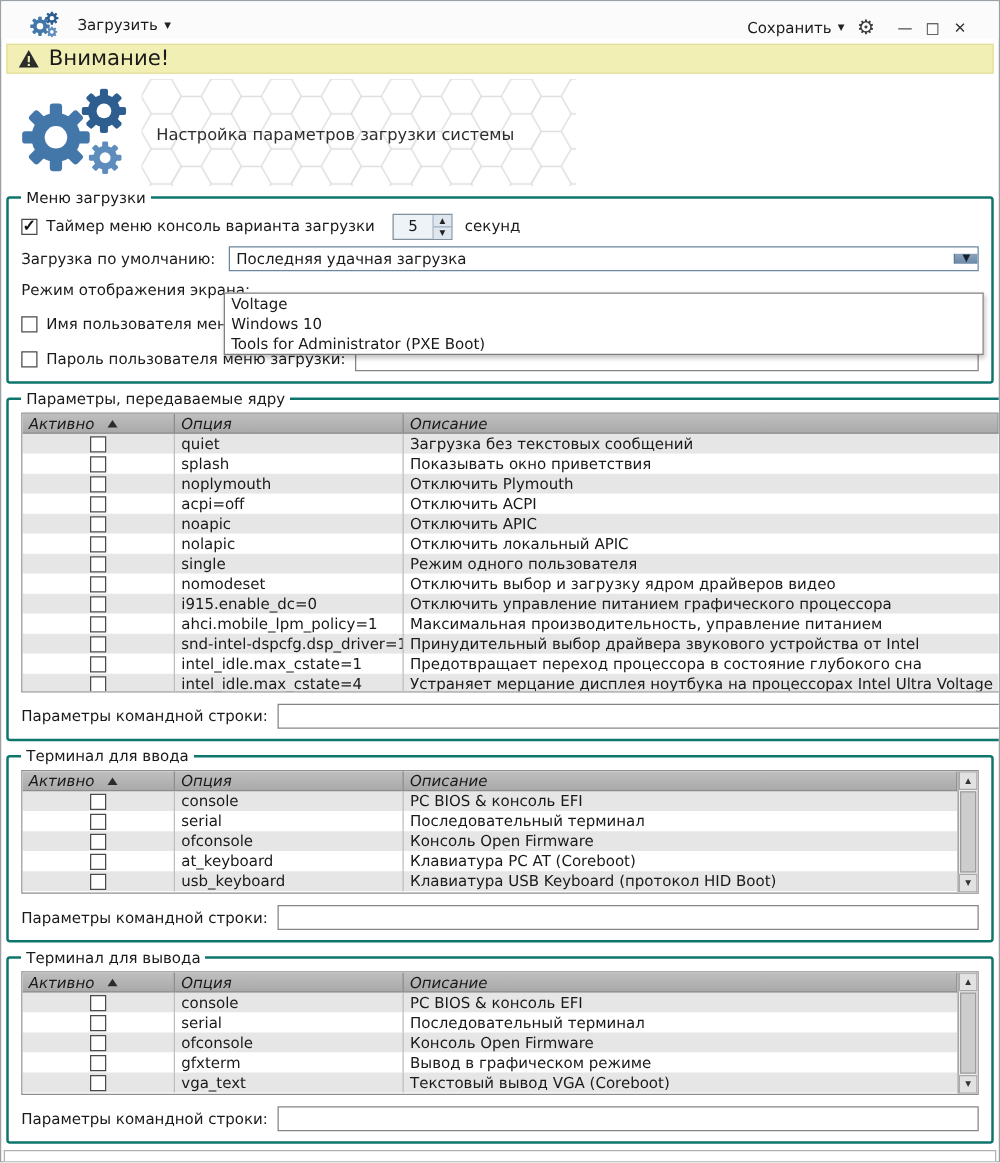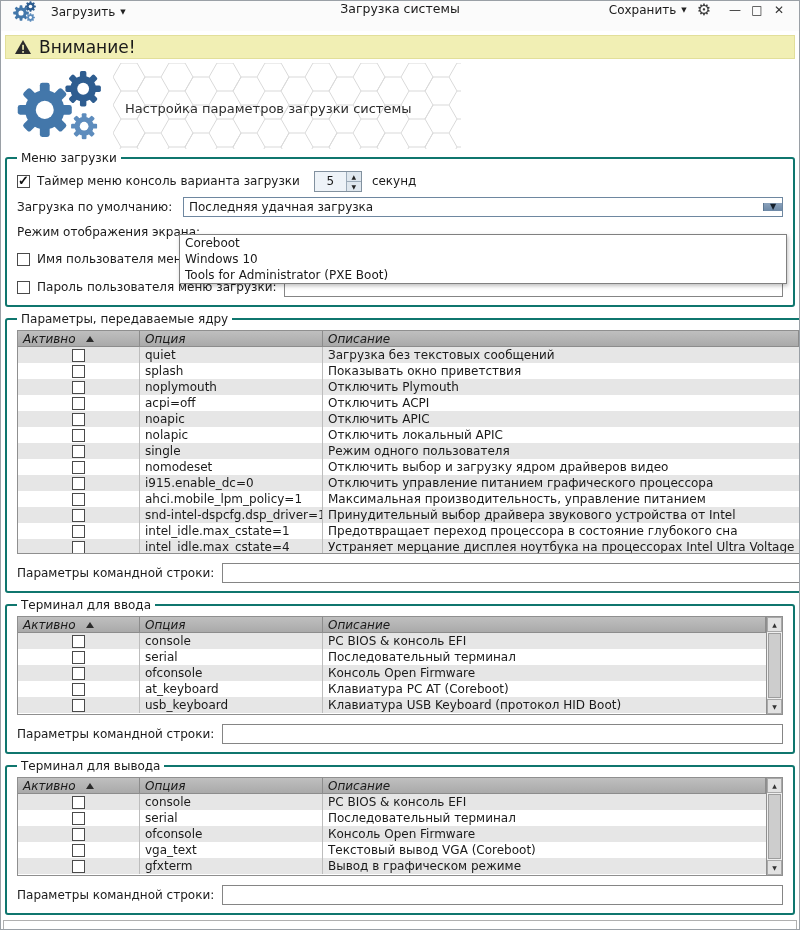--- a/index.html
+++ b/index.html
@@ -1,21 +1,21 @@
 <!DOCTYPE html>
 <html><head>
 <meta charset="utf-8">
 <style>
   * { box-sizing: border-box; }
   body { margin:0; background:#fff; font-family:"DejaVu Sans", sans-serif; font-size:12px; color:#1a1a1a; }
   .window { width:800px; height:930px; border:1px solid #9aa0a6; position:relative; background:#fff;
             display:flex; flex-direction:column; overflow:hidden; }
 
   
-  .titlebar { height:30px; flex:none; display:flex; align-items:flex-start; padding:0 12px; position:relative; background:#fbfbfb; }
+  .titlebar { height:30px; flex:none; display:flex; align-items:flex-end; padding:0 23px; position:relative; background:#fbfbfb; }
   .tb-left, .tb-right { display:flex; align-items:center; gap:6px; }
   .tb-right { margin-left:auto; }
   .menu-btn { display:flex; align-items:center; gap:5px; padding:2px 4px; cursor:default; }
   .menu-arrow { font-size:7px; color:#222; line-height:1; }
   .tb-title { position:absolute; left:0; right:0; text-align:center; font-size:12.5px; pointer-events:none; }
   .win-ctl { font-size:12px; color:#333; width:16px; text-align:center; line-height:16px; }
   .settings-gear { font-size:16px; color:#3a3a3a; margin-right:10px; line-height:1; }
   .appicon { margin-right:4px; }
 
   
@@ -122,21 +122,20 @@
       <svg class="appicon" width="24" height="22" viewBox="0 0 24 22">
         <use href="#gear" x="0" y="4" width="16" height="16" fill="#4377aa"></use>
         <use href="#gear" x="12" y="0" width="11" height="11" fill="#2e5d90"></use>
         <use href="#gear" x="13" y="12" width="9" height="9" fill="#5d8cbd"></use>
       </svg>
       <div class="menu-btn">
         <span>Загрузить</span>
         <span class="menu-arrow">▼</span>
       </div>
     </div>
-    <div class="tb-title">Загрузка системы</div>
     <div class="tb-right">
       <div class="menu-btn">
         <span>Сохранить</span>
         <span class="menu-arrow">▼</span>
       </div>
       <span class="settings-gear">⚙</span>
       <span class="win-ctl">—</span>
       <span class="win-ctl">□</span>
       <span class="win-ctl">✕</span>
     </div>
@@ -205,21 +204,21 @@
     </div>
 
     <div class="frow" style="height:28px">
       <input type="checkbox" class="cb" style="">
       <span class="lbl">Пароль пользователя меню загрузки:</span>
       <input type="text" class="txt" value="" style="">
     </div>
 
     <div class="combo-popup">
 
-        <div class="popup-item">Coreboot</div>
+        <div class="popup-item">Voltage</div>
 
         <div class="popup-item">Windows 10</div>
 
         <div class="popup-item">Tools for Administrator (PXE Boot)</div>
       </div>
   </fieldset>
 
   <fieldset class="group" style="flex:none;">
     <legend>Параметры, передаваемые ядру</legend>
     <div class="tblwrap" style="height:224px">
@@ -455,30 +454,30 @@
                 <input type="checkbox" class="cb" style="">
               </div>
               <div class="td c-option">ofconsole</div>
               <div class="td c-desc">Консоль Open Firmware</div>
             </div>
 
             <div class="tr">
               <div class="td c-active cbcell">
                 <input type="checkbox" class="cb" style="">
               </div>
+              <div class="td c-option">gfxterm</div>
+              <div class="td c-desc">Вывод в графическом режиме</div>
+            </div>
+
+            <div class="tr">
+              <div class="td c-active cbcell">
+                <input type="checkbox" class="cb" style="">
+              </div>
               <div class="td c-option">vga_text</div>
               <div class="td c-desc">Текстовый вывод VGA (Coreboot)</div>
-            </div>
-
-            <div class="tr">
-              <div class="td c-active cbcell">
-                <input type="checkbox" class="cb" style="">
-              </div>
-              <div class="td c-option">gfxterm</div>
-              <div class="td c-desc">Вывод в графическом режиме</div>
             </div>
           </div>
       </div>
       <div class="vscroll">
         <div class="sbtn">▲</div>
         <div class="strack">
             <div class="sthumb full"></div>
           </div>
         <div class="sbtn">▼</div>
       </div>

